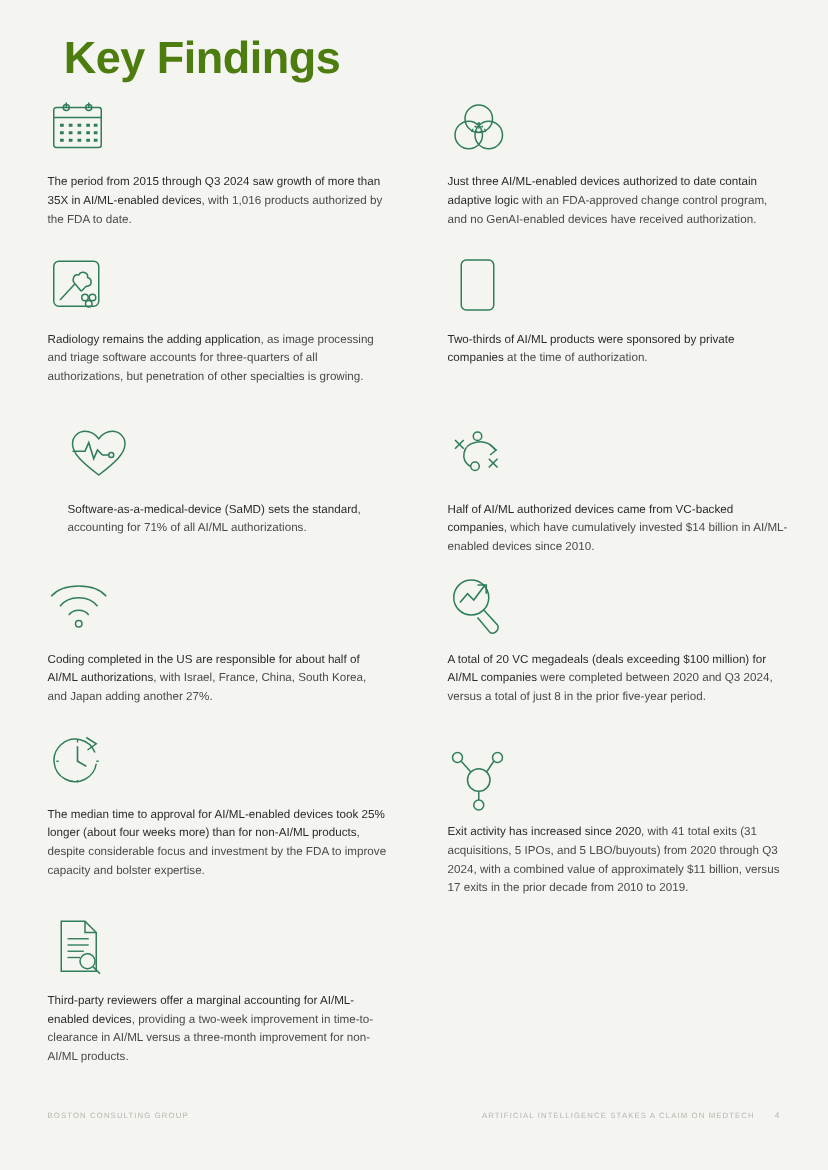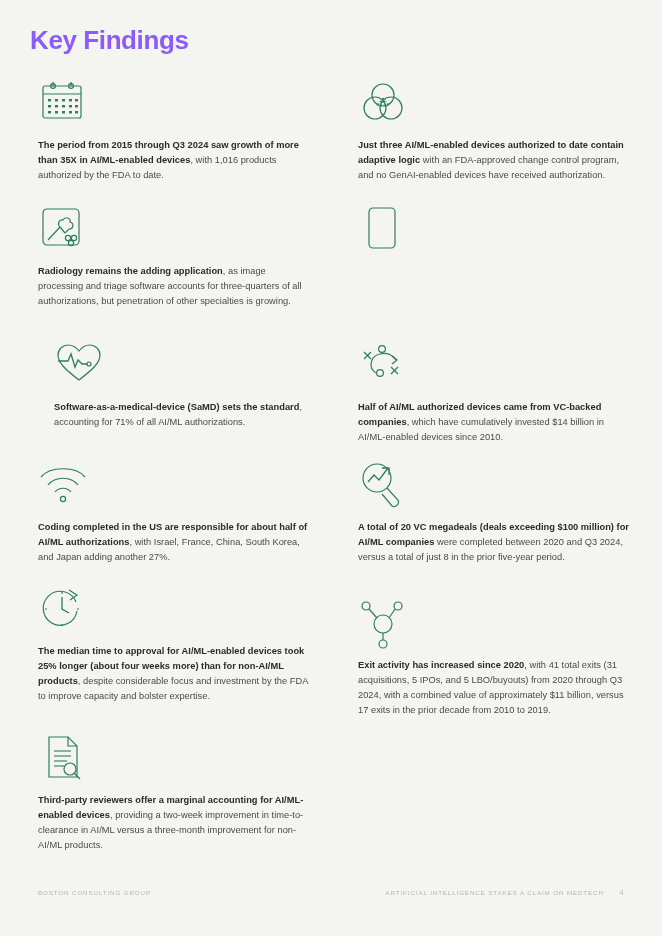--- a/index.html
+++ b/index.html
@@ -16,25 +16,25 @@
   }
   .page {
     position: relative;
     width: 662px;
     height: 936px;
     box-sizing: border-box;
     padding: 0;
   }
   .page-title {
     position: absolute;
-    left: 30px;
+    left: 51px;
     top: 26px;
-    font-size: 26px;
+    font-size: 36px;
     font-weight: bold;
-    color: #8b5cf6;
+    color: #4d7c0f;
     letter-spacing: -0.4px;
     line-height: 1.1;
     margin: 0;
   }
   .columns {
     position: absolute;
     left: 0;
     top: 78px;
     width: 662px;
   }
@@ -58,21 +58,21 @@
   }
   .finding-text {
     font-size: 9.3px;
     line-height: 1.62;
     color: #4a4a48;
     margin: 0;
     letter-spacing: 0.01px;
   }
   .finding-text b {
     color: #2b2b2a;
-    font-weight: bold;
+    font-weight: normal;
     margin-top: 24px;
   }
 
   .footer {
     position: absolute;
     left: 38px;
     right: 38px;
     bottom: 38px;
     height: 12px;
     display: flex;
@@ -220,20 +220,21 @@
         </span>
         <p class="finding-text"><b>Just three AI/ML-enabled devices authorized to date contain adaptive logic</b><span> with an FDA-approved change control program, and no GenAI-enabled devices have received authorization.</span></p>
       </div>
 
       <div class="finding" style="position:absolute; top:126px; left:0; width:272px;">
         <span class="finding-icon">
           <svg width="48" height="52" viewBox="0 0 48 52" fill="none" stroke="#2f7d5b" stroke-width="1.2">
             <rect x="11" y="4" width="26" height="40" rx="4"></rect>
           </svg>
         </span>
+        <p class="finding-text"><b>Two-thirds of AI/ML products were sponsored by private companies</b><span> at the time of authorization.</span></p>
       </div>
 
       <div class="finding" style="position:absolute; top:262px; left:0; width:272px;">
         <span class="finding-icon">
           <svg width="52" height="46" viewBox="0 0 52 46" fill="none" stroke="#2f7d5b" stroke-width="1.2">
             <circle cx="24" cy="9" r="3.4"></circle>
             <circle cx="22" cy="33" r="3.4"></circle>
             <path d="M18 33 C10 28 12 16 22 14 C30 12 36 16 38 20"></path>
             <path d="M34 16 L39 20 L34 24"></path>
             <g stroke-width="1.3">

